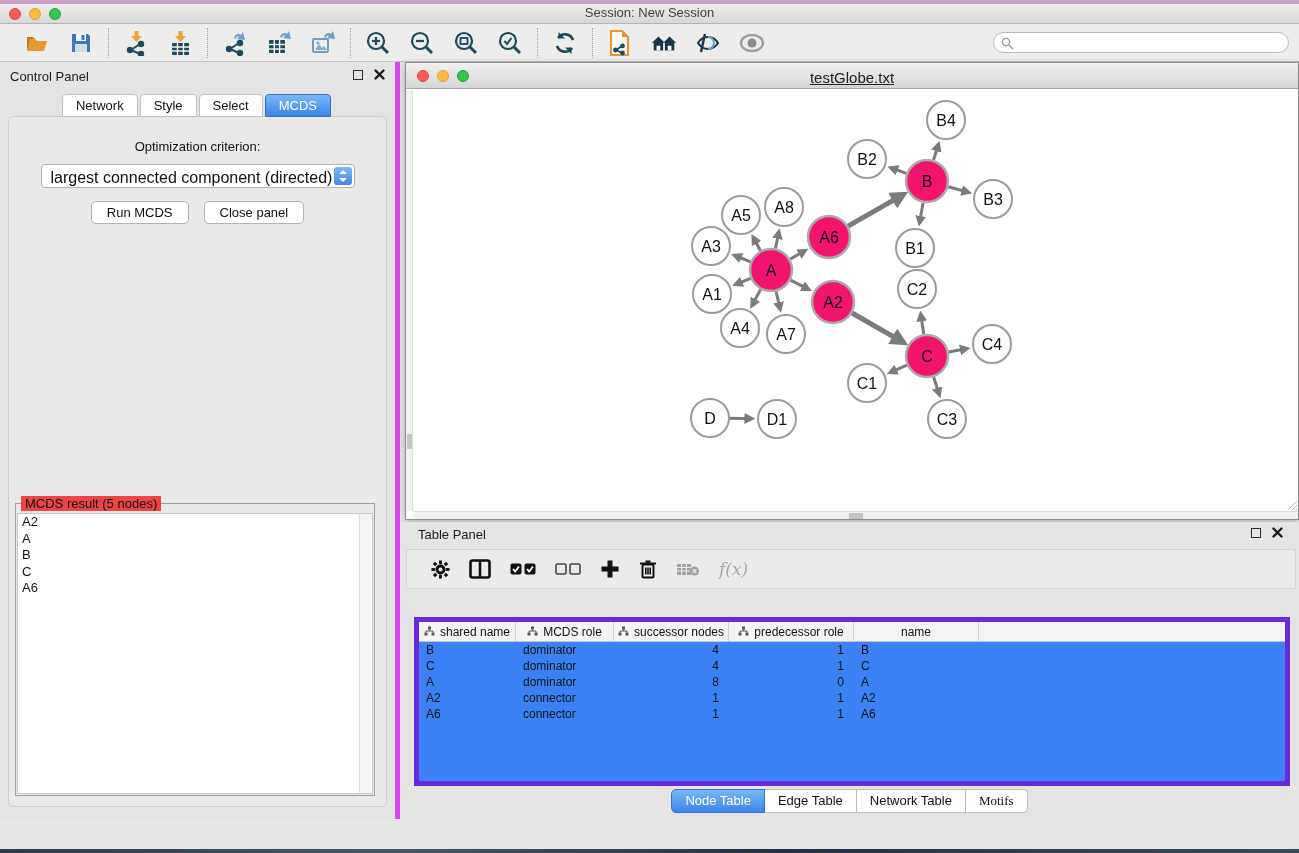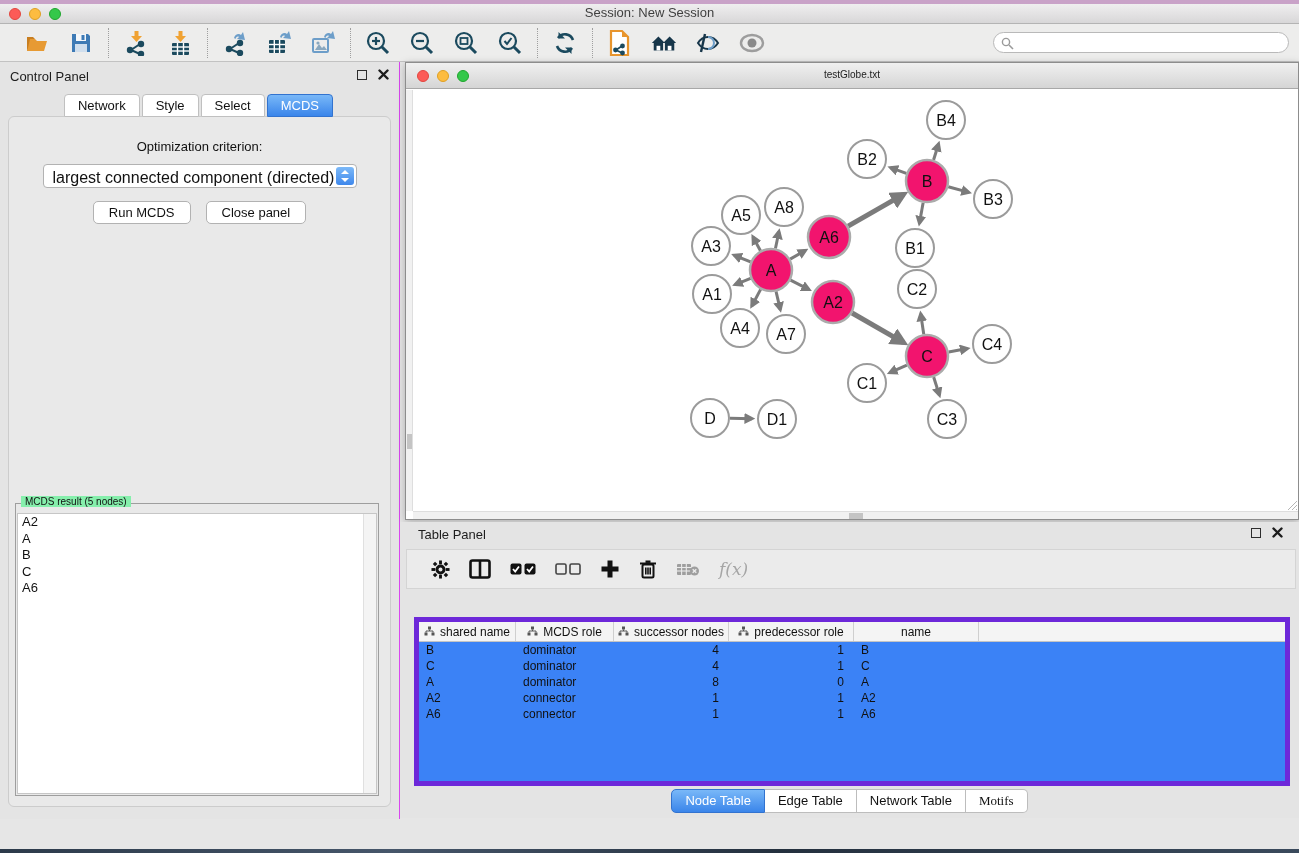--- a/index.html
+++ b/index.html
@@ -28,21 +28,21 @@
   .tb-sep { width:0; height:30px; border-left:1px dotted #9f9f9f; }
   .tb-btn { width:28px; height:28px; display:flex; align-items:center; justify-content:center; cursor:default; }
   .tb-btn svg { display:block; }
   .search-wrap { margin-left:auto; margin-right:0; position:relative; }
   .search-input { width:296px; height:21px; border:1px solid #b9b9b9; border-radius:11px;
     background:#fff; padding:0 8px 0 24px; font-size:12px; color:#333; outline:none; }
   .search-icon { position:absolute; left:8px; top:4px; }
 
   
   .control-panel { position:absolute; left:0; top:62px; width:400px; height:757px;
-    background:#e4e4e4; border-right:1px solid #d946ef; }
+    background:#e4e4e4; border-right:5px solid #d946ef; }
   .panel-head { position:relative; height:28px; }
   .panel-title { position:absolute; left:10px; top:7px; font-size:13px; color:#1d1d1d; }
   .panel-ctrls { position:absolute; right:10px; top:7px; display:flex; gap:11px; align-items:center; }
   .float-box { width:10px; height:10px; border:1.6px solid #2d2d2d; background:transparent; }
   .tabs-row { display:flex; justify-content:center; gap:0; margin-top:4px; position:relative; z-index:2; }
   .tab { font-size:13px; color:#111; background:#fff; border:1px solid #c0c0c0; padding:3px 13px;
     margin-right:2px; border-radius:4px 4px 0 0; }
   .tab.active { background:linear-gradient(#79b8f8,#3a85ea); border-color:#3273cf; color:#fff; }
   .inner-panel { position:absolute; left:8px; right:8px; top:54px; bottom:12px;
     background:#e9e9e9; border:1px solid #cccccc; border-radius:6px; }
@@ -51,35 +51,35 @@
     border:1px solid #b2b2b2; border-radius:4px; }
   .combo-text { position:absolute; left:9px; top:4px; font-size:16px; color:#111; white-space:nowrap; }
   .combo-stepper { position:absolute; right:2px; top:2px; width:18px; height:18px; border-radius:3px;
     background:linear-gradient(#7cb9f8,#3f88ec); }
   .combo-stepper svg { display:block; margin:2px auto; }
   .btn-row { display:flex; justify-content:center; gap:15px; margin-top:13px; }
   .push-btn { background:#fff; border:1px solid #b2b2b2; border-radius:5px; font-size:13px;
     color:#111; padding:3px 15px; font-family:"Liberation Sans",sans-serif; }
   .result-box { position:absolute; left:6px; right:11px; top:386px; bottom:10px;
     border:1px solid #9e9e9e; }
-  .result-legend { position:absolute; left:5px; top:-8px; background:#86efac; padding:0 4px;
-    font-size:10px; color:#111; }
+  .result-legend { position:absolute; left:5px; top:-8px; background:#ef4444; padding:0 4px;
+    font-size:13px; color:#111; }
   .result-list { position:absolute; left:1px; right:1px; top:9px; bottom:1px; background:#fff;
     border:1px solid #c6c6c6; overflow:hidden; }
   .result-scroll { position:absolute; right:0; top:0; bottom:0; width:13px; background:#f4f4f4;
     border-left:1px solid #e0e0e0; }
   .result-item { font-size:13px; color:#111; line-height:16.5px; padding-left:4px; }
 
   
   .net-window { position:absolute; left:405px; top:62px; width:894px; height:458px;
     border:1px solid #8d8d8d; background:#fff; box-shadow:0 2px 8px rgba(0,0,0,.25); }
   .net-titlebar { position:relative; height:26px; background:linear-gradient(#f0f0f0,#d5d5d5);
     border-bottom:1px solid #a8a8a8; }
   .net-titlebar .traffic { left:11px; top:7px; }
-  .net-title { position:absolute; left:0; right:0; top:6px; text-align:center; font-size:10px; color:#222; }
+  .net-title { position:absolute; left:0; right:0; top:6px; text-align:center; font-size:15px; color:#222;text-decoration:underline; }
   .net-canvas { position:absolute; left:0; top:27px; right:0; bottom:0; background:#fff; overflow:hidden; }
   .net-canvas svg.graph { position:absolute; left:0; top:0; }
   .v-scroll { position:absolute; left:0; top:0; bottom:8px; width:7px; background:#f1f1f1; border-right:1px solid #dedede; }
   .v-thumb { position:absolute; left:1px; top:344px; width:5px; height:15px; background:#c4c4c4; }
   .h-scroll { position:absolute; left:7px; right:0; bottom:0; height:8px; background:#f1f1f1; border-top:1px solid #dedede; }
   .h-thumb { position:absolute; left:436px; top:1px; width:14px; height:6px; background:#c4c4c4; }
   .resize-grip { position:absolute; right:1px; bottom:9px; width:12px; height:12px; }
 
   
   .table-panel { position:absolute; left:400px; top:522px; width:899px; height:296px; background:#e4e4e4; }

